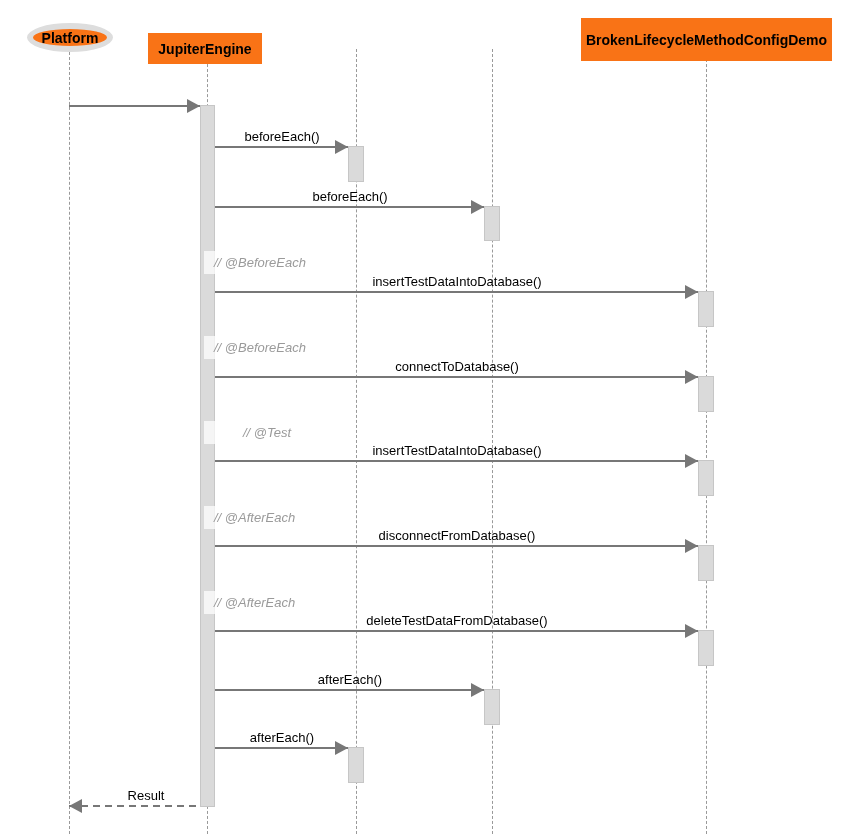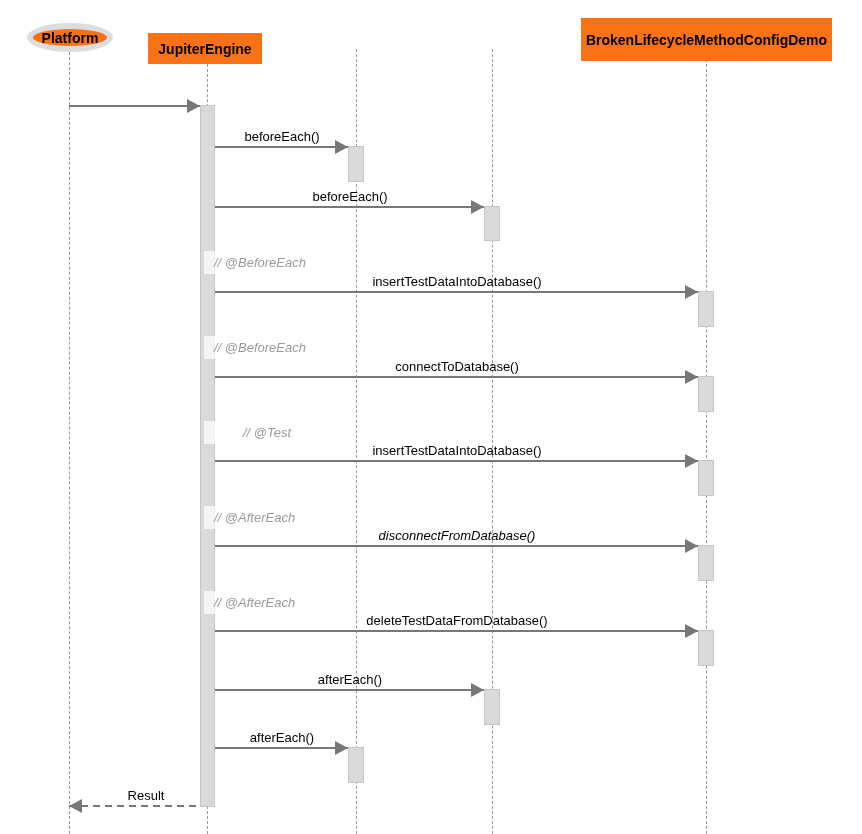--- a/index.html
+++ b/index.html
@@ -120,21 +120,21 @@
     <div class="arrow-head right" style="left: 685px; top: 285px;"></div>
     <div class="msg-label centered" style="top: 274px; left: 457px;">insertTestDataIntoDatabase()</div>
     <div class="msg-line solid" style="left: 215px; top: 376px; width: 483px;"></div>
     <div class="arrow-head right" style="left: 685px; top: 370px;"></div>
     <div class="msg-label centered" style="top: 359px; left: 457px;">connectToDatabase()</div>
     <div class="msg-line solid" style="left: 215px; top: 460px; width: 483px;"></div>
     <div class="arrow-head right" style="left: 685px; top: 454px;"></div>
     <div class="msg-label centered" style="top: 443px; left: 457px;">insertTestDataIntoDatabase()</div>
     <div class="msg-line solid" style="left: 215px; top: 545px; width: 483px;"></div>
     <div class="arrow-head right" style="left: 685px; top: 539px;"></div>
-    <div class="msg-label centered" style="top: 528px; left: 457px; font-style: italic;">disconnectFromDatabase()</div>
+    <div class="msg-label centered" style="top: 528px; left: 457px;">disconnectFromDatabase()</div>
     <div class="msg-line solid" style="left: 215px; top: 630px; width: 483px;"></div>
     <div class="arrow-head right" style="left: 685px; top: 624px;"></div>
     <div class="msg-label centered" style="top: 613px; left: 457px;">deleteTestDataFromDatabase()</div>
     <div class="msg-line solid" style="left: 215px; top: 689px; width: 269px;"></div>
     <div class="arrow-head right" style="left: 471px; top: 683px;"></div>
     <div class="msg-label centered" style="top: 672px; left: 350px;">afterEach()</div>
     <div class="msg-line solid" style="left: 215px; top: 747px; width: 133px;"></div>
     <div class="arrow-head right" style="left: 335px; top: 741px;"></div>
     <div class="msg-label centered" style="top: 730px; left: 282px;">afterEach()</div>
     <div class="msg-line dashed" style="left: 69px; top: 805px; width: 131px;"></div>

